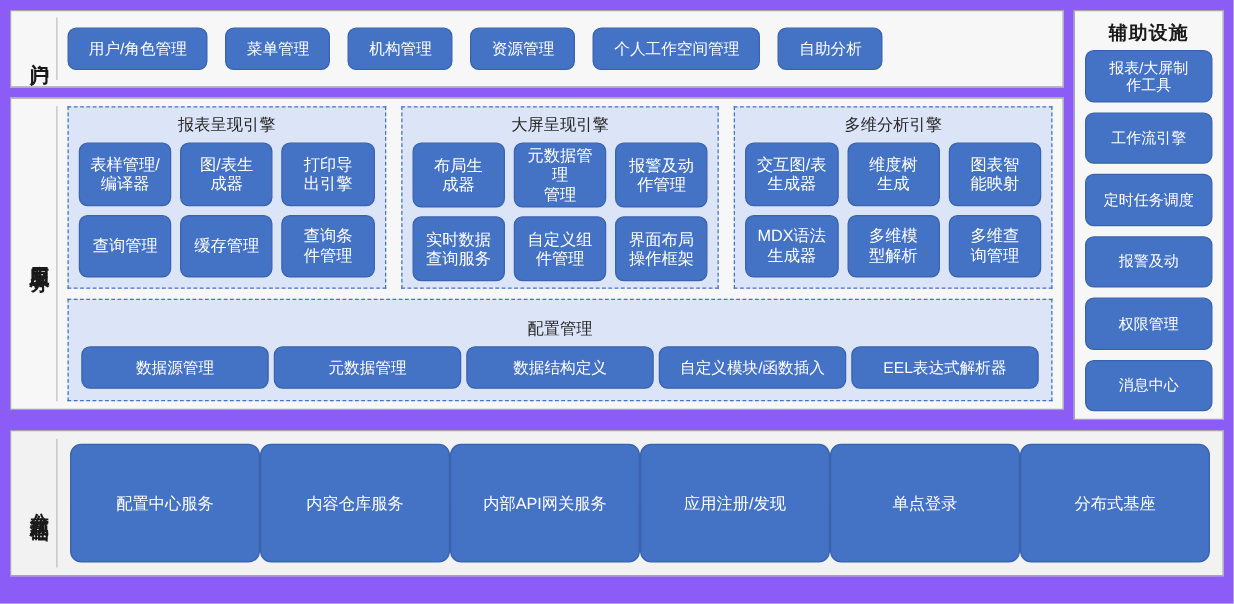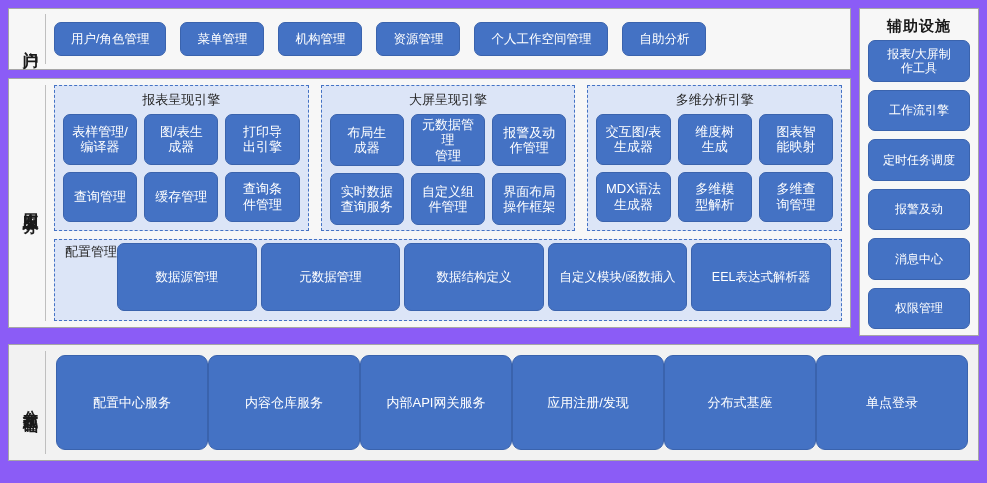--- a/index.html
+++ b/index.html
@@ -133,21 +133,22 @@
     gap: 7px;
   }
   .group-grid .btn { font-size: 13px; }
 
   
   #config-group {
     background: #dce5f7;
     border: 1px dashed #4472c4;
     height: 88px;
     display: flex;
-    padding: 3px 10px 9px 10px;
+    flex-direction: column;
+    padding: 14px 10px 9px 10px;
   }
   #config-row {
     flex: 1;
     display: flex;
     gap: 4px;
     align-items: stretch;
   }
   #config-row .btn {
     flex: 1;
     font-size: 12.5px;
@@ -304,33 +305,33 @@
     </div>
 
     <div class="panel" id="aux-panel">
       <div id="aux-title">辅助设施</div>
       <div id="aux-list">
         <div class="btn">报表/大屏制
 作工具</div>
         <div class="btn">工作流引擎</div>
         <div class="btn">定时任务调度</div>
         <div class="btn">报警及动</div>
+        <div class="btn">权限管理</div>
         <div class="btn">消息中心</div>
-        <div class="btn">权限管理</div>
       </div>
     </div>
 
   </div>
 
   <div id="dist-panel">
     <div class="vlabel">分布式基础</div>
     <div class="dist-sep"></div>
     <div id="dist-row">
       <div class="btn">配置中心服务</div>
       <div class="btn">内容仓库服务</div>
       <div class="btn">内部API网关服务</div>
       <div class="btn">应用注册/发现</div>
+      <div class="btn">单点登录</div>
       <div class="btn">分布式基座</div>
-      <div class="btn">单点登录</div>
     </div>
   </div>
 
 </div>
 
 </body></html>

